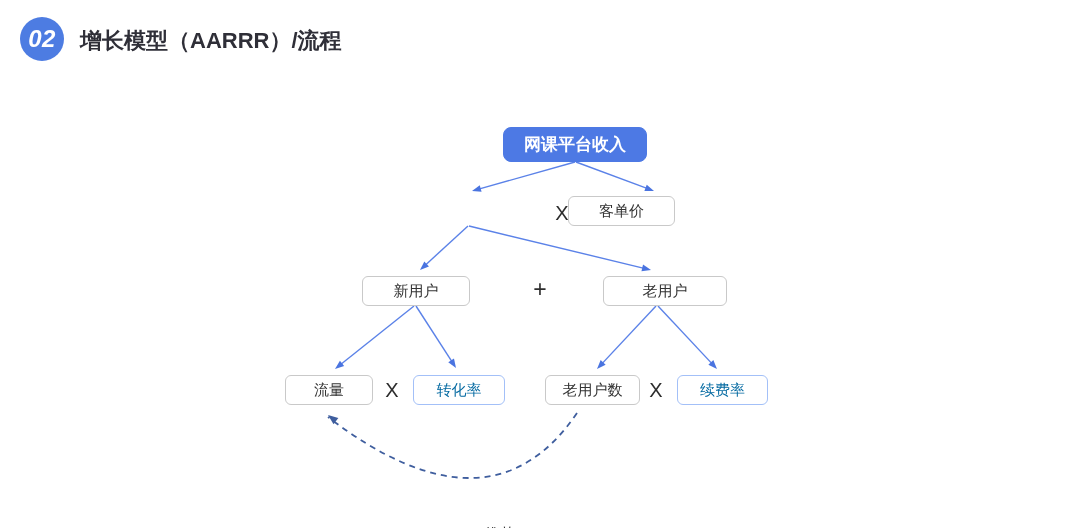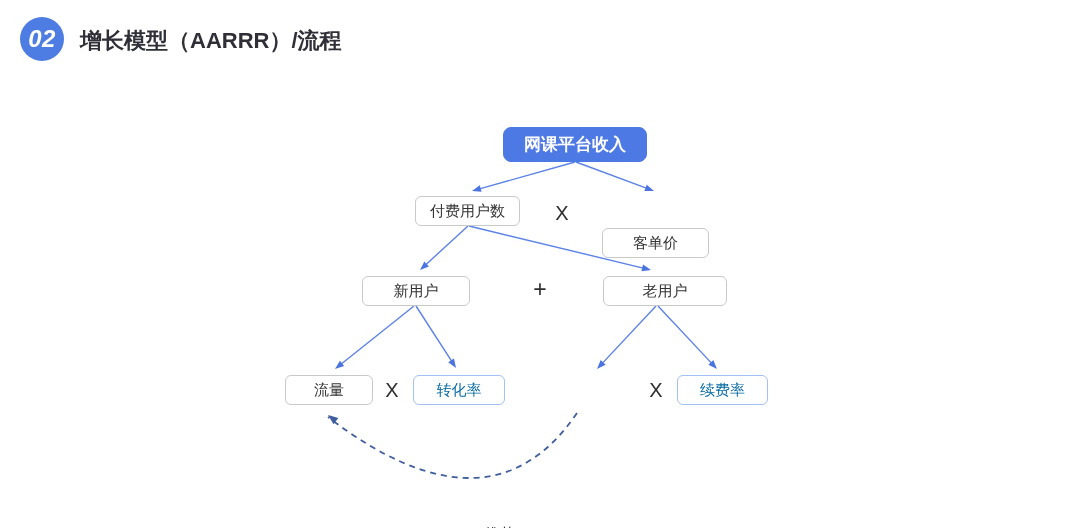--- a/index.html
+++ b/index.html
@@ -108,30 +108,30 @@
       <line x1="656" y1="306" x2="601.1013338802535" y2="364.620609585492" stroke="#5b82e8" stroke-width="1.4"></line>
       <polygon points="597,369 600.6703462521591,360.1068251794277 605.6336553886015,364.75500357704834" fill="#4a74e0"></polygon>
       <line x1="658" y1="306" x2="712.8986661197465" y2="364.620609585492" stroke="#5b82e8" stroke-width="1.4"></line>
       <polygon points="717,369 708.3663446113985,364.75500357704834 713.3296537478409,360.1068251794277" fill="#4a74e0"></polygon>
       <path d="M 577 413 Q 490 541 328 417" fill="none" stroke="#3f5e9e" stroke-width="1.8" stroke-dasharray="6 5"></path>
       <polygon points="328,415 338.37205056702487,417.90182133066105 333.5095391480794,424.2544572167027" fill="#3f5e9e"></polygon>
     </svg>
 
   <div class="node root" style="left:503px; top:127px; width:144px; height:35px;">网课平台收入</div>
 
-  <div class="node" style="left:415px; top:196px; width:105px; height:30px;">付费用户数</div>
   <div class="operator" style="left:548px; top:198px;">X</div>
-  <div class="node" style="left:602px; top:196px; width:107px; height:30px;margin-top:32px;">客单价</div>
+  <div class="node" style="left:568px; top:196px; width:107px; height:30px;">客单价</div>
 
   <div class="node" style="left:362px; top:276px; width:108px; height:30px;">新用户</div>
   <div class="operator plus" style="left:526px; top:274px;">+</div>
   <div class="node" style="left:603px; top:276px; width:124px; height:30px;">老用户</div>
 
   <div class="node" style="left:285px; top:375px; width:88px; height:30px;">流量</div>
   <div class="operator" style="left:378px; top:375px;">X</div>
   <div class="node highlight" style="left:413px; top:375px; width:92px; height:30px;">转化率</div>
 
+  <div class="node" style="left:545px; top:375px; width:95px; height:30px;">老用户数</div>
   <div class="operator" style="left:642px; top:375px;">X</div>
   <div class="node highlight" style="left:677px; top:375px; width:91px; height:30px;">续费率</div>
 
   <div class="feedback-label">推荐</div>
 
 </div>
 
 </body></html>

